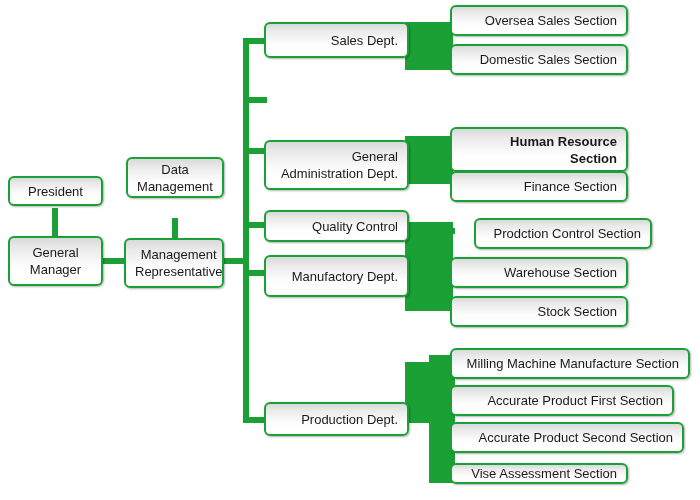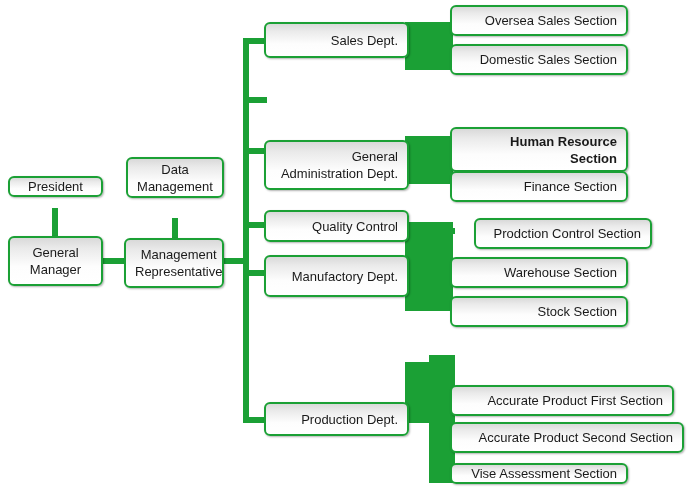--- a/index.html
+++ b/index.html
@@ -75,21 +75,21 @@
   <div class="conn" style="left:405px; top:266px; width:50px; height:6px;"></div>
   <div class="conn" style="left:405px; top:305px; width:50px; height:6px;"></div>
 
   <div class="conn" style="left:429px; top:355px; width:26px; height:128px;"></div>
   <div class="conn" style="left:405px; top:365px; width:30px; height:58px;"></div>
   <div class="conn" style="left:405px; top:362px; width:50px; height:6px;"></div>
   <div class="conn" style="left:405px; top:398px; width:50px; height:6px;"></div>
   <div class="conn" style="left:429px; top:435px; width:26px; height:6px;"></div>
   <div class="conn" style="left:429px; top:477px; width:26px; height:6px;"></div>
 
-  <div class="node center" style="left:8px; top:176px; width:95px; height:21px;">
+  <div class="node center" style="left:8px; top:176px; width:95px; height:30px;">
     <span class="node-inner">President</span>
   </div>
 
   <div class="node center" style="left:8px; top:236px; width:95px; height:50px;">
     <span class="node-inner">General
 Manager</span>
   </div>
 
   <div class="node center" style="left:126px; top:157px; width:98px; height:41px;">
     <span class="node-inner">Data
@@ -144,20 +144,23 @@
   </div>
 
   <div class="node left" style="left:450px; top:257px; width:178px; height:31px;">
     <span class="node-inner">Warehouse Section</span>
   </div>
 
   <div class="node left" style="left:450px; top:296px; width:178px; height:31px;">
     <span class="node-inner">Stock Section</span>
   </div>
 
+  <div class="node left" style="left:450px; top:348px; width:240px; height:31px;">
+    <span class="node-inner">Milling Machine Manufacture Section</span>
+  </div>
 
   <div class="node left" style="left:450px; top:385px; width:224px; height:31px;">
     <span class="node-inner">Accurate Product First Section</span>
   </div>
 
   <div class="node left" style="left:450px; top:422px; width:234px; height:31px;">
     <span class="node-inner">Accurate Product Second Section</span>
   </div>
 
   <div class="node left" style="left:450px; top:463px; width:178px; height:21px;">

